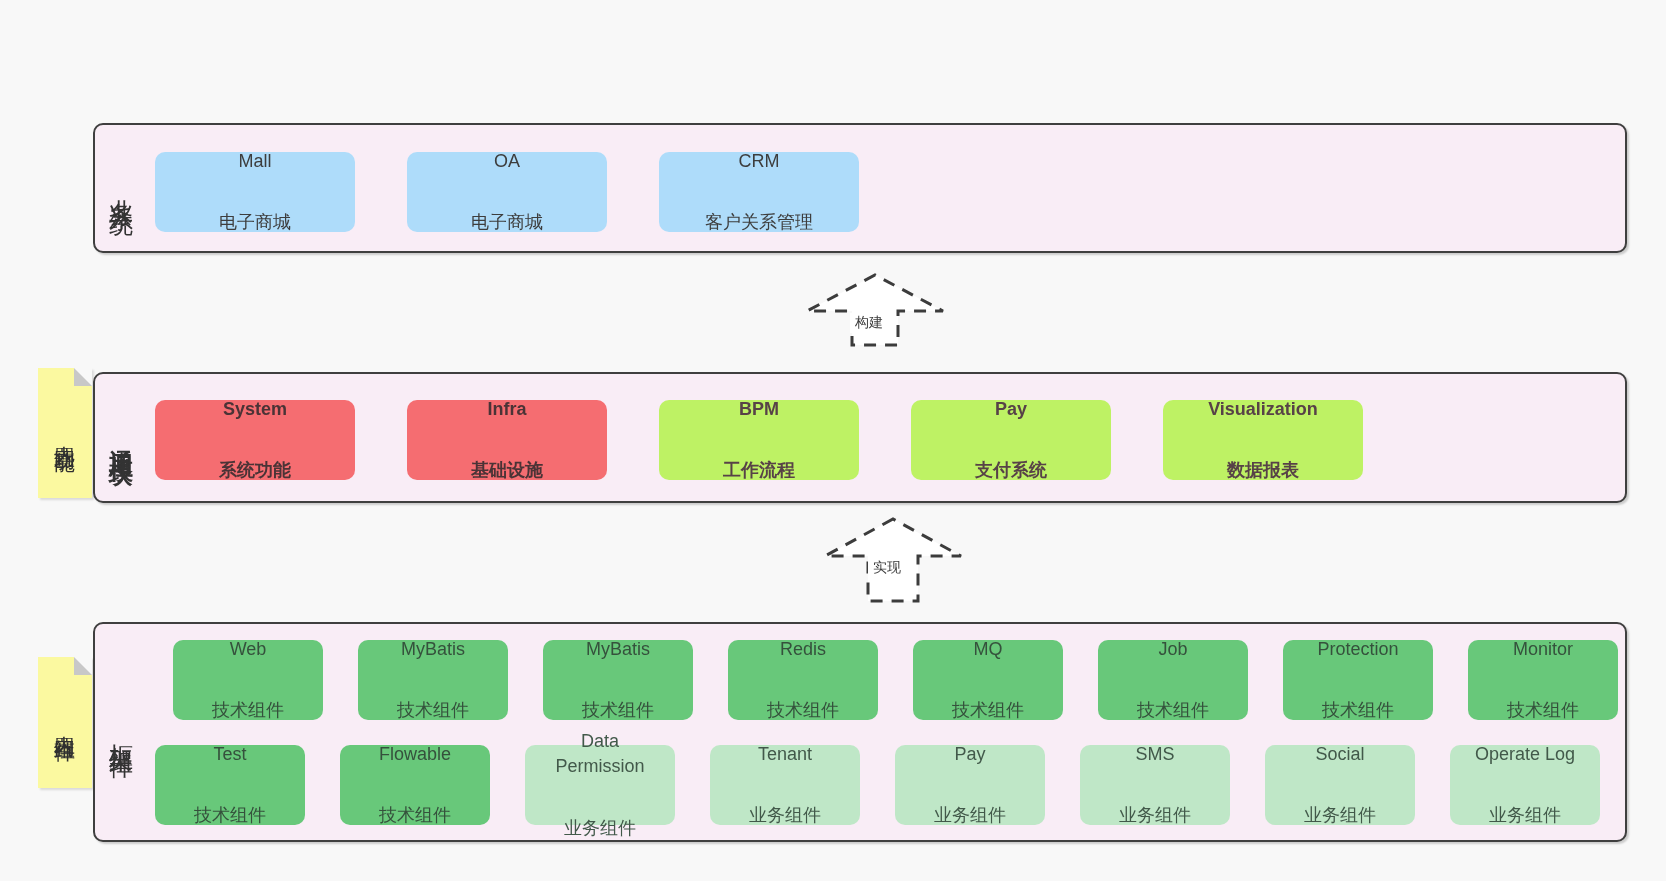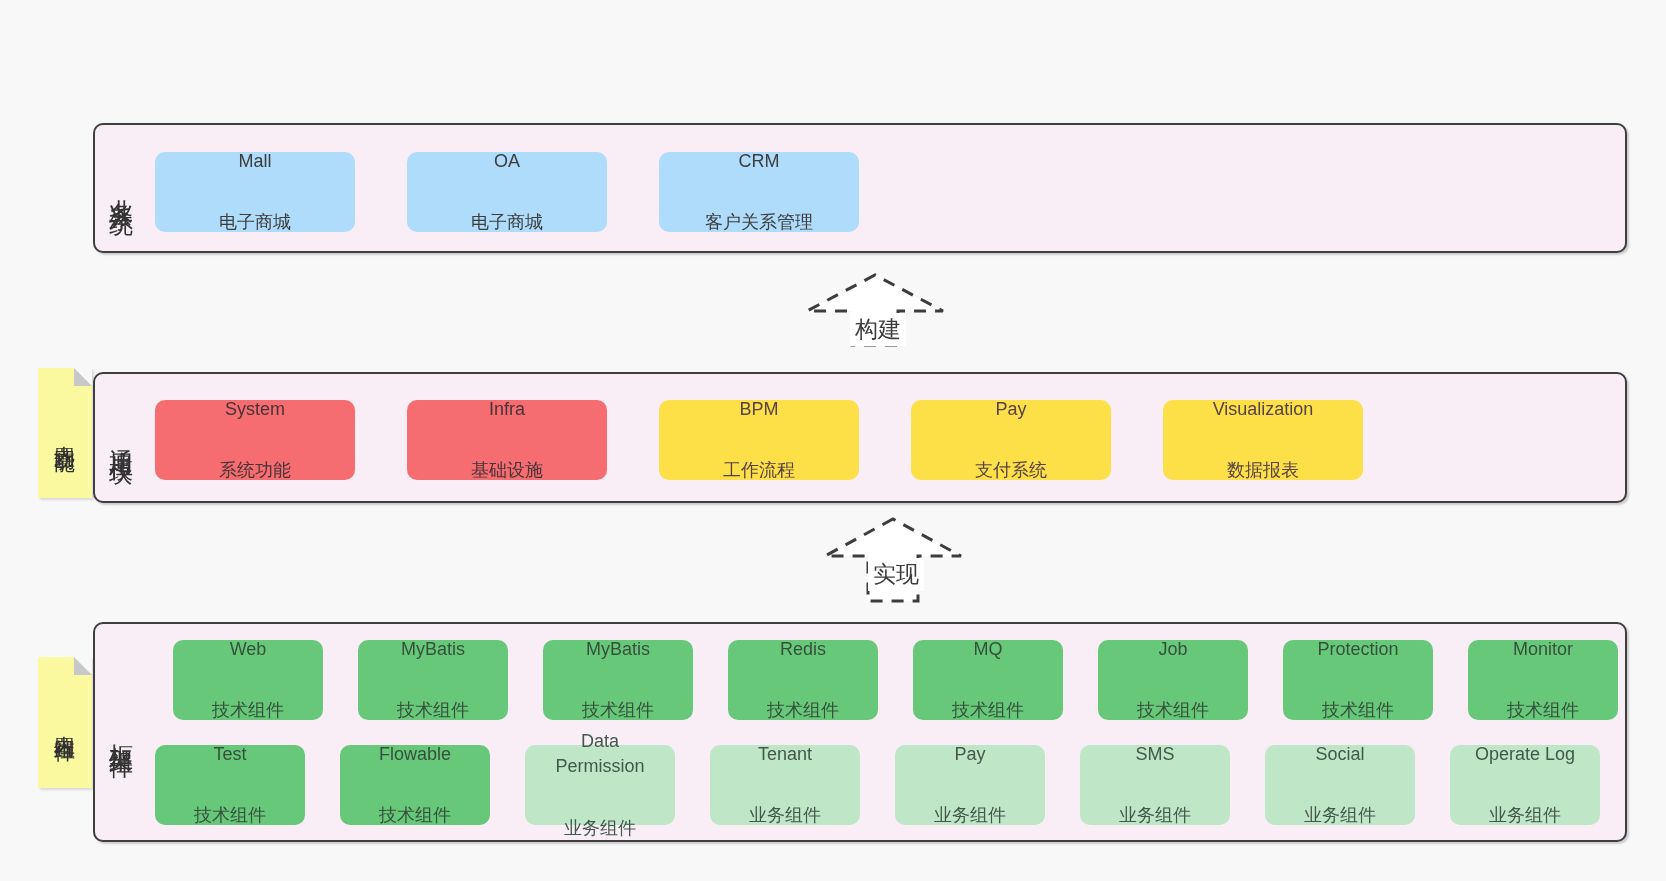--- a/index.html
+++ b/index.html
@@ -8,21 +8,21 @@
     background:#f8f8f8;
     font-family:"Liberation Sans","DejaVu Sans",sans-serif;
     color:#3d3d3d;
   }
   .layer{
     position:absolute;left:93px;width:1534px;box-sizing:border-box;
     background:#f9edf6;border:2px solid #3f3f3f;border-radius:10px;
     box-shadow:2px 2px 2px rgba(0,0,0,0.18);
   }
   #layer-business{top:123px;height:130px;}
-  #layer-modules{top:372px;height:131px;}
+  #layer-modules{top:372px;height:131px;font-weight:bold;}
   #layer-framework{top:622px;height:220px;}
 
   .vlabel{
     position:absolute;left:14px;top:50%;transform:translateY(-50%);
     writing-mode:vertical-rl;text-orientation:upright;
     font-size:24px;letter-spacing:4px;line-height:1;color:#333;
     white-space:nowrap;
   }
   .row{position:absolute;display:flex;}
   .row-6{left:60px;gap:52px;}
@@ -33,21 +33,21 @@
   #row-fw-2{top:121px;}
 
   .box{
     width:200px;height:80px;border-radius:10px;flex:none;
     display:flex;flex-direction:column;align-items:center;justify-content:center;
     text-align:center;font-size:18px;line-height:1.4;padding:0 6px;box-sizing:border-box;gap:36px;
   }
   .box-sm{width:150px;padding:0 10px;}
   .blue{background:#aedcfa;}
   .red{background:#f56d71;color:#4a3336;}
-  .pink{background:#fde047;color:#574247;}
+  .pink{background:#bef264;color:#574247;}
   .green{background:#68c87a;color:#35513c;}
   .lightgreen{background:#bfe7c7;color:#42594a;}
 
   .note{
     position:absolute;left:38px;width:54px;background:#fbf9a0;
     box-shadow:2px 2px 2px rgba(0,0,0,0.12);
   }
   #note-modules{top:368px;height:130px;}
   #note-framework{top:657px;height:131px;}
   .fold{
@@ -58,21 +58,21 @@
   .vnote{
     position:absolute;left:50%;top:50%;transform:translate(-50%,-50%);
     writing-mode:vertical-rl;text-orientation:upright;
     font-size:21px;letter-spacing:2px;line-height:1;color:#2f2f2f;white-space:nowrap;
   }
 
   .arrow{position:absolute;}
   .arrow svg path{fill:#ffffff;stroke:#3c3c3c;stroke-width:3;stroke-dasharray:12 9;}
   .arrow-label{
     position:absolute;background:#ffffff;padding:1px 5px;
-    font-size:23px;color:#3c3c3c;text-align:center;
+    font-size:14px;color:#3c3c3c;text-align:center;
   }
   #arrow1{left:805px;top:272px;}
   #arrow2{left:823px;top:516px;}
   #arrow1-label{left:850px;top:313px;}
   #arrow2-label{left:868px;top:558px;}
 </style>
 </head>
 <body>
 
 <div class="layer" id="layer-business">

